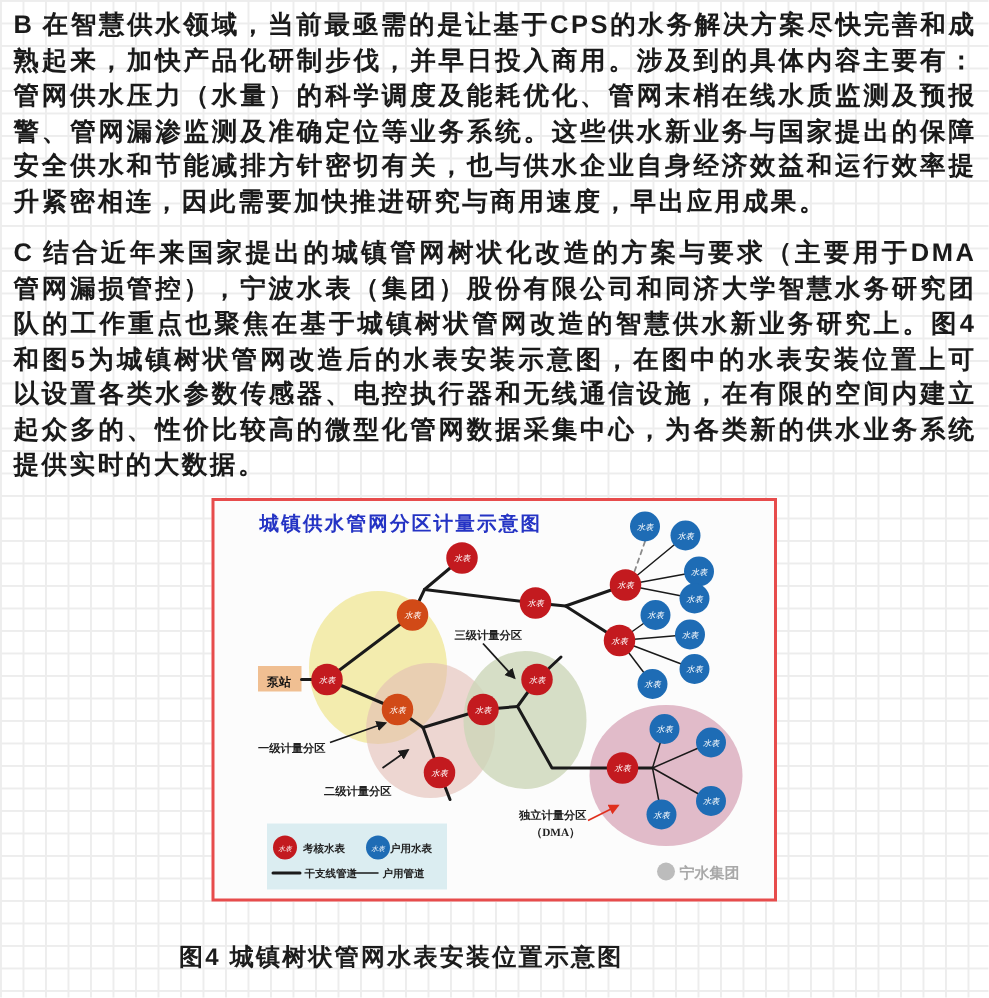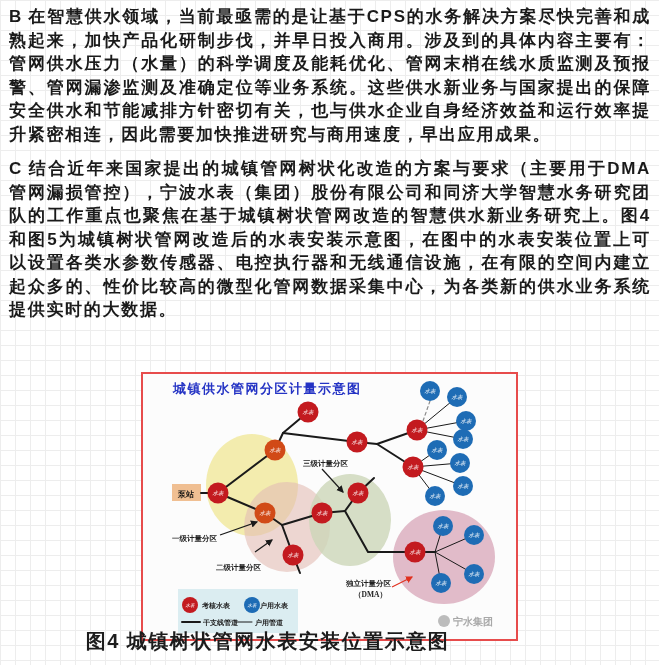--- a/index.html
+++ b/index.html
@@ -27,31 +27,31 @@
     font-weight:600;
     color:#1a1a1a;
   }
   p.para .ptag{
     font-weight:800;
     padding-right:7px;
     letter-spacing:0;
   }
   .figure-frame{
     position:absolute;
-    left:141px;top:372px;
+    left:141px;top:332px;
     width:373px;height:265px;
     border:2px solid #e74c4c;
     background:#fcfcfc;
   }
   .figure-frame svg{display:block;}
   .caption{
     position:absolute;
     left:0;top:628px;width:535px;
     text-align:center;
-    font-size:20px;
+    font-size:16px;
     letter-spacing:1.5px;
     font-weight:600;
     color:#1c1c1c;
   }
 </style>
 </head>
 <body>
 
 <div class="text-block">
   <p class="para"><span class="ptag">B</span><span>在智慧供水领域，当前最亟需的是让基于CPS的水务解决方案尽快完善和成熟起来，加快产品化研制步伐，并早日投入商用。涉及到的具体内容主要有：管网供水压力（水量）的科学调度及能耗优化、管网末梢在线水质监测及预报警、管网漏渗监测及准确定位等业务系统。这些供水新业务与国家提出的保障安全供水和节能减排方针密切有关，也与供水企业自身经济效益和运行效率提升紧密相连，因此需要加快推进研究与商用速度，早出应用成果。</span></p>

